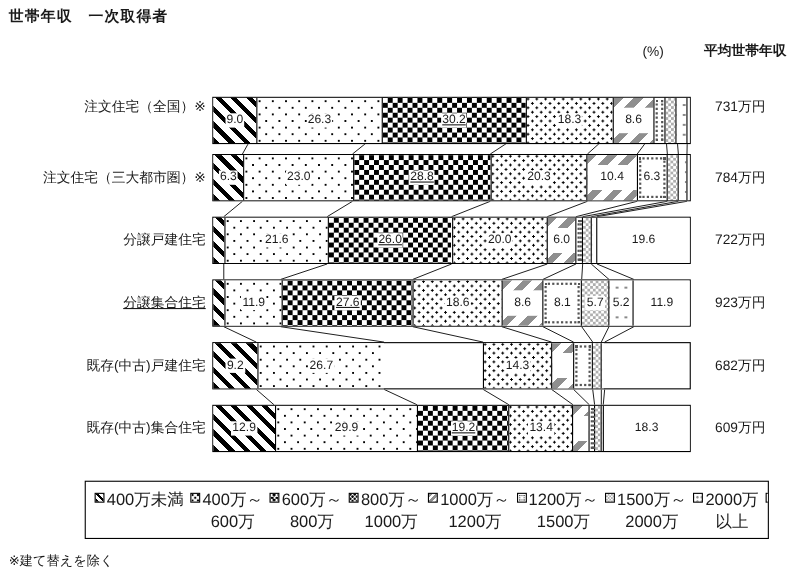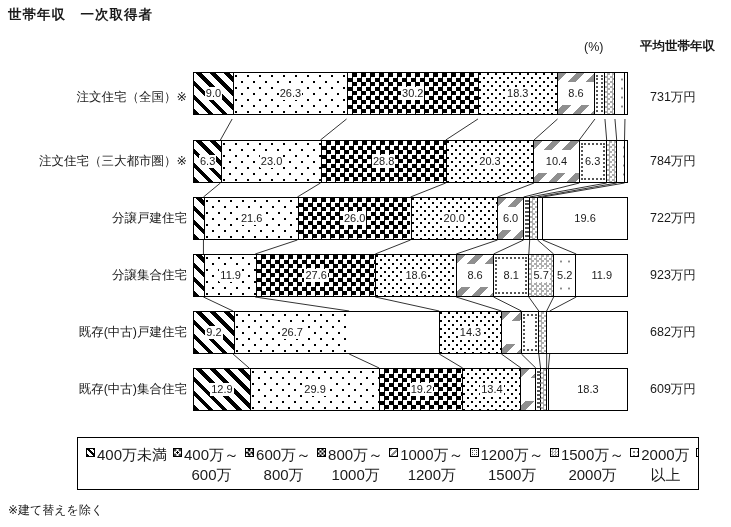--- a/index.html
+++ b/index.html
@@ -35,21 +35,21 @@
     position:relative;z-index:3;background:#fff;font-size:11px;line-height:1.15;
     padding:0 1px;white-space:nowrap;
   }
 
   
   .pat-diag-bold{background:repeating-linear-gradient(45deg,#000 0 4px,#fff 4px 10px);}
   .pat-dots-sparse{background-color:#fff;
     background-image:radial-gradient(circle,#000 1.1px,transparent 1.35px),
                      radial-gradient(circle,#000 1.1px,transparent 1.35px);
     background-size:12px 12px;background-position:2px 3px,8px 9px;}
-  .pat-checker-black{background:repeating-conic-gradient(#000 0% 25%,#fff 0% 50%);background-size:9px 9px;}
+  .pat-checker-black{background:repeating-conic-gradient(#000 0% 25%,#fff 0% 50%);background-size:9px 9px;text-decoration:underline;}
   .pat-dots-fine{background-color:#fff;
     background-image:radial-gradient(circle,#000 1px,transparent 1.2px),
                      radial-gradient(circle,#000 1px,transparent 1.2px);
     background-size:8px 8px;background-position:1px 1px,5px 5px;}
   .pat-dash-gray{background-color:#fff;
     background-image:linear-gradient(to bottom,rgba(255,255,255,0) 0 22%,#fff 22% 78%,rgba(255,255,255,0) 78% 100%),
                      repeating-linear-gradient(135deg,#8f8f8f 0 6px,#fff 6px 13px);}
   .pat-dotted-box{background:#fff;}
   .pat-dotted-box::after{content:"";position:absolute;inset:2px 1px;border:2px dotted #555;pointer-events:none;z-index:1;}
   .pat-checker-gray{background:repeating-conic-gradient(#aeaeae 0% 25%,#fff 0% 50%);background-size:5px 5px;}
@@ -124,21 +124,21 @@
     <line x1="439.21" y1="354" x2="462.7" y2="368" stroke="#000" stroke-width="0.8"></line>
     <line x1="501.41499999999996" y1="354" x2="520.99" y2="368" stroke="#000" stroke-width="0.8"></line>
     <line x1="521.425" y1="354" x2="535.7800000000001" y2="368" stroke="#000" stroke-width="0.8"></line>
     <line x1="538.8249999999999" y1="354" x2="540.565" y2="368" stroke="#000" stroke-width="0.8"></line>
     <line x1="546.655" y1="354" x2="546.6550000000001" y2="368" stroke="#000" stroke-width="0.8"></line>
     <line x1="549.6999999999999" y1="354" x2="548.3950000000001" y2="368" stroke="#000" stroke-width="0.8"></line>
   </svg>
 
 <div id="chart-rows">
     <div class="cat-label" style="top: 76px;">注文住宅（全国）※</div>
-    <div class="bar" style="left: 193px; top: 72px; width: 435px; height: 43px;">
+    <div class="bar" style="left: 193px; top: 88px; width: 435px; height: 43px;">
       <div class="seg pat-diag-bold" style="left: 0%; width: 9%;">
         <span class="seg-label">9.0</span>
       </div>
       <div class="seg pat-dots-sparse" style="left: 9%; width: 26.3%;">
         <span class="seg-label">26.3</span>
       </div>
       <div class="seg pat-checker-black" style="left: 35.3%; width: 30.2%;">
         <span class="seg-label">30.2</span>
       </div>
       <div class="seg pat-dots-fine" style="left: 65.5%; width: 18.3%;">
@@ -194,21 +194,21 @@
         <span class="seg-label">6.0</span>
       </div>
       <div class="seg pat-dotted-box" style="left: 76%; width: 1.4%;"></div>
       <div class="seg pat-checker-gray" style="left: 77.4%; width: 1.8%;"></div>
       <div class="seg pat-dots-tiny" style="left: 79.2%; width: 1.2%;"></div>
       <div class="seg pat-white" style="left: 80.4%; width: 19.6%;">
         <span class="seg-label">19.6</span>
       </div>
     </div>
     <div class="avg-label" style="top: 197px;">722万円</div>
-    <div class="cat-label" style="top: 254px;">分譲集合住宅</div>
+    <div class="cat-label" style="top: 254px; text-decoration: underline;">分譲集合住宅</div>
     <div class="bar" style="left: 193px; top: 254px; width: 435px; height: 43px;">
       <div class="seg pat-diag-bold" style="left: 0%; width: 2.4%;"></div>
       <div class="seg pat-dots-sparse" style="left: 2.4%; width: 11.9%;">
         <span class="seg-label">11.9</span>
       </div>
       <div class="seg pat-checker-black" style="left: 14.3%; width: 27.6%;">
         <span class="seg-label">27.6</span>
       </div>
       <div class="seg pat-dots-fine" style="left: 41.9%; width: 18.6%;">
         <span class="seg-label">18.6</span>

